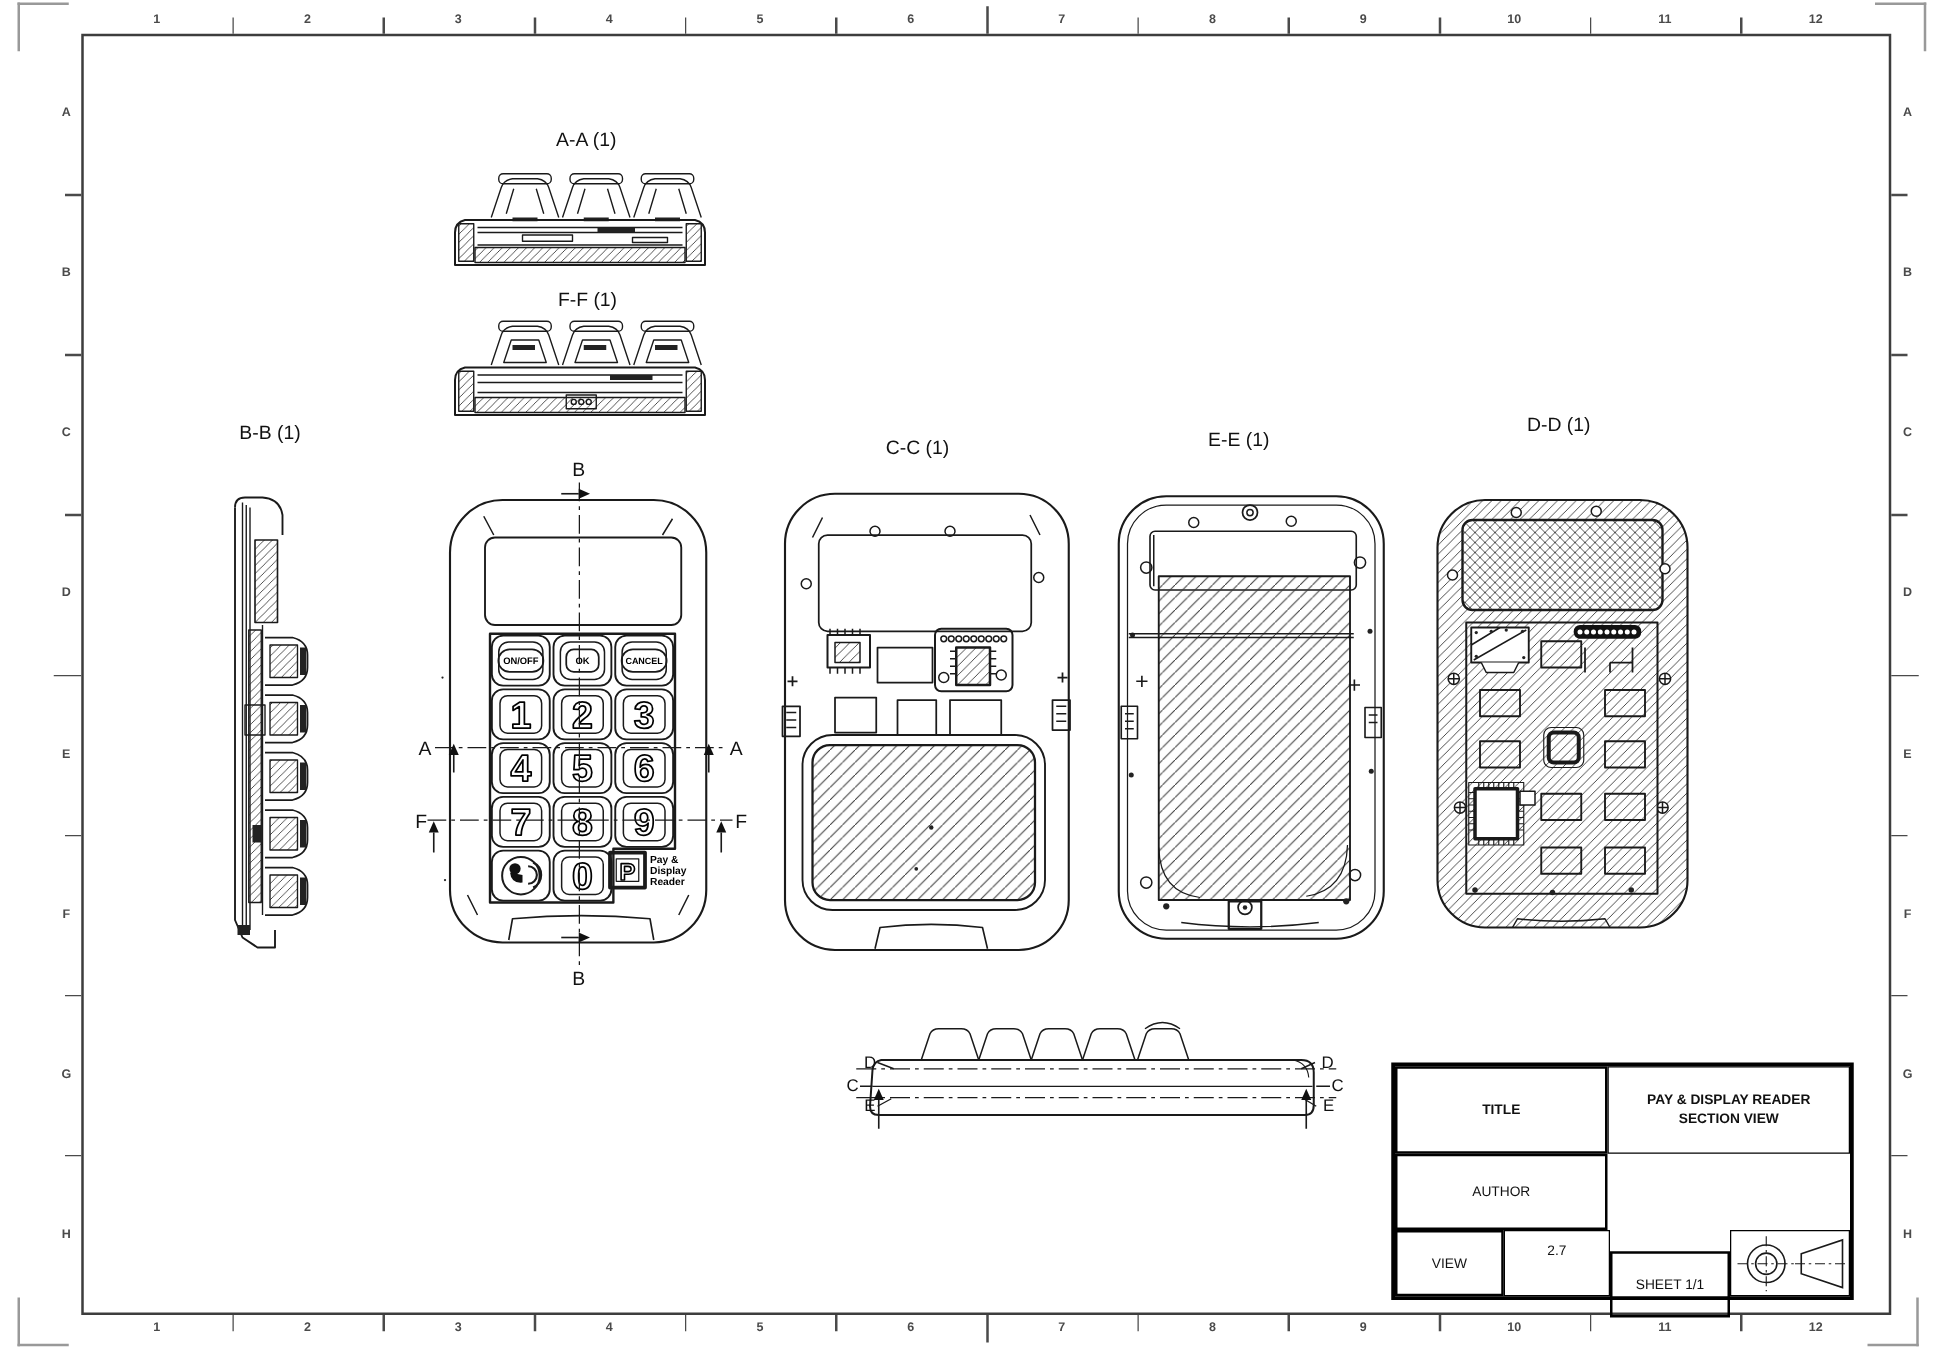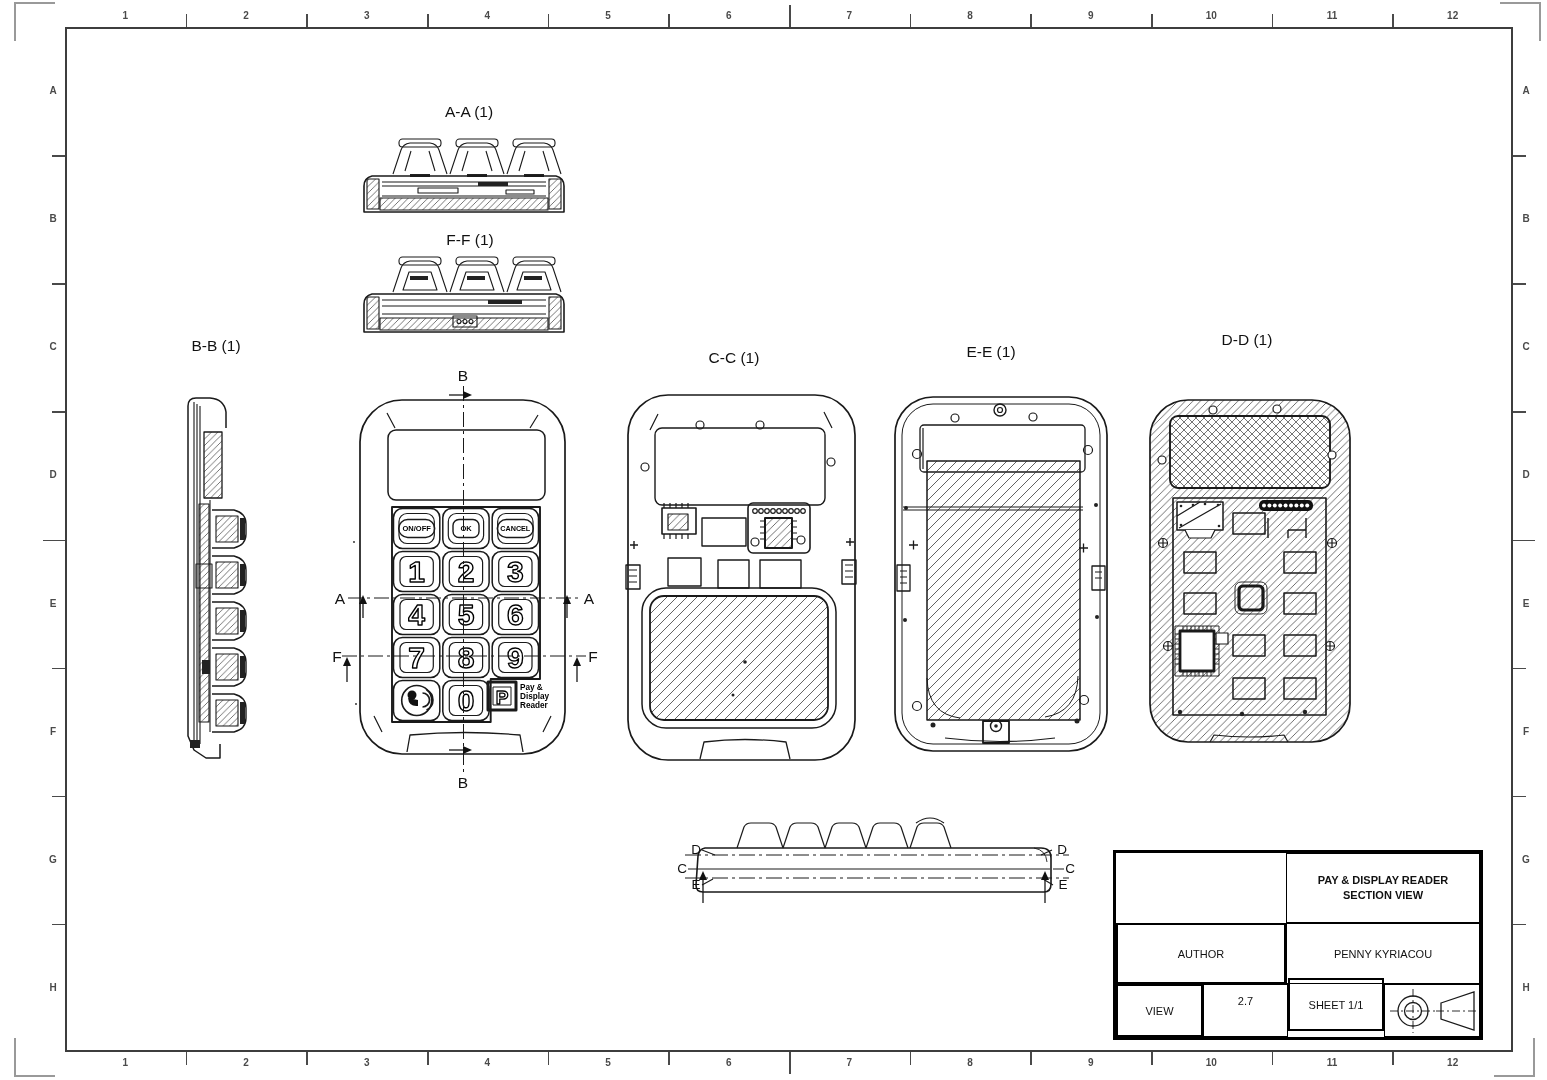--- a/index.html
+++ b/index.html
@@ -512,29 +512,29 @@
         <path d="M379,42 L368,47 M391,61 L380,61 M380,77 L370,71" stroke-width="1.1"></path>
         <path d="M30,95 L30,72" stroke-width="1.3"></path>
           <polygon points="26,72 30,63 34,72" fill="#111" stroke="none"></polygon>
         <path d="M372,95 L372,72" stroke-width="1.3"></path>
           <polygon points="368,72 372,63 376,72" fill="#111" stroke="none"></polygon>
       </g>
     </g>
   </svg>
 
   <div id="titleblock">
+    <div class="tb-cell tb-bold" style="left:0;top:0;width:170px;height:70px;border-width:2.5px;">TITLE</div>
     <div class="tb-cell tb-bold tb-lines" style="left:170px;top:0;width:194px;height:70px;flex-direction:column;">
       <span>PAY &amp; DISPLAY READER</span>
       <span>SECTION VIEW</span>
     </div>
     <div class="tb-cell" style="left:0;top:70px;width:170px;height:61px;border-width:2.5px;">AUTHOR</div>
-    <div class="tb-cell" style="left:170px;top:70px;width:194px;height:61px;">PENNY KYRIACOU</div>
     <div class="tb-cell" style="left:0;top:131px;width:87px;height:53px;border-width:2px;">VIEW</div>
     <div class="tb-cell" style="left:87px;top:131px;width:85px;height:53px;align-items:flex-start;padding-top:10px;">2.7</div>
-    <div class="tb-cell" style="left:172px;top:125px;width:96px;height:53px;border-width:2px;">SHEET 1/1</div>
+    <div class="tb-cell" style="left:172px;top:148px;width:96px;height:53px;border-width:2px;">SHEET 1/1</div>
     <div class="tb-cell" style="left:268px;top:131px;width:96px;height:53px;">
       <svg width="92" height="50" viewBox="0 0 92 50">
         <g stroke="#1a1a1a" fill="none" stroke-width="1.3">
           <circle cx="27" cy="25" r="15"></circle>
           <circle cx="27" cy="25" r="8.5"></circle>
           <path d="M4,25 H50 M27,3 V47" stroke-dasharray="8 3 2 3" stroke-width="0.9"></path>
           <path d="M55,17 L88,6 L88,44 L55,33 Z"></path>
           <path d="M50,25 H92" stroke-dasharray="8 3 2 3" stroke-width="0.9"></path>
         </g>
       </svg>

